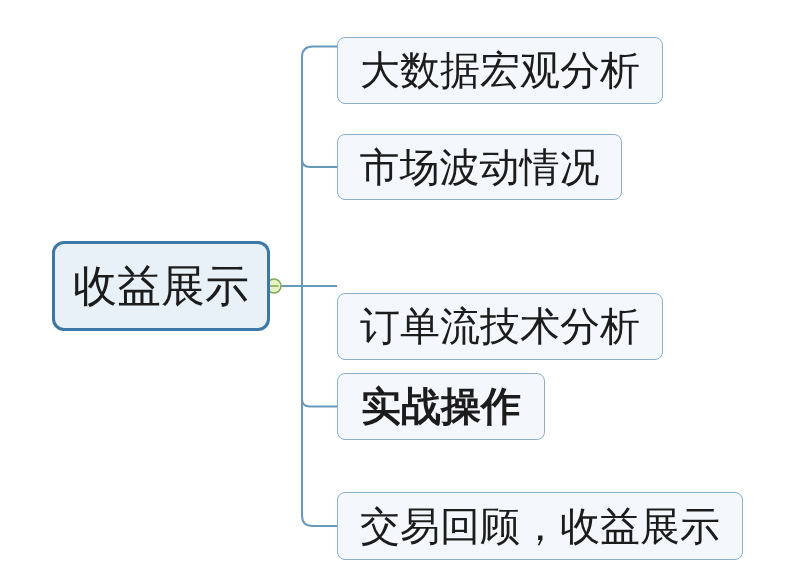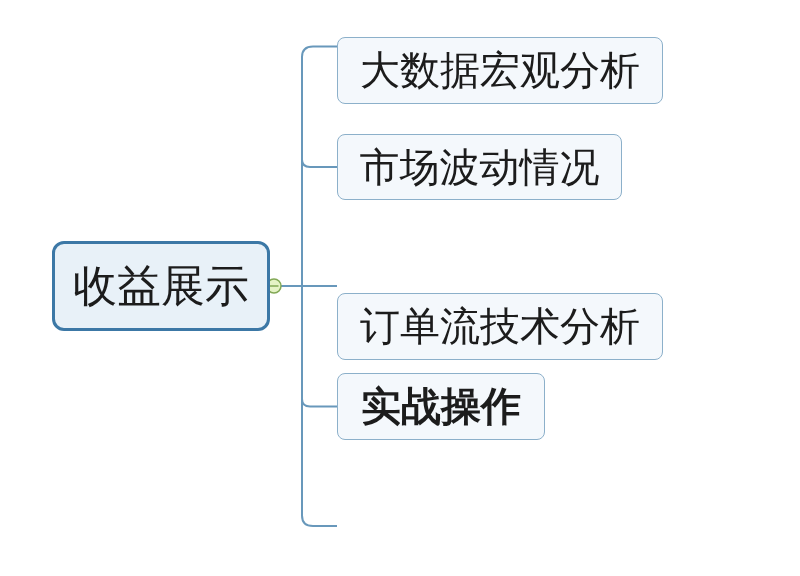--- a/index.html
+++ b/index.html
@@ -106,14 +106,17 @@
   </div>
 
   <div class="node node-child node-child-2">
     <span>订单流技术分析</span>
   </div>
 
   <div class="node node-child node-child-3">
     <span>实战操作</span>
   </div>
 
+  <div class="node node-child node-child-4">
+    <span>交易回顾，收益展示</span>
+  </div>
 
 </div>
 
 </body></html>

